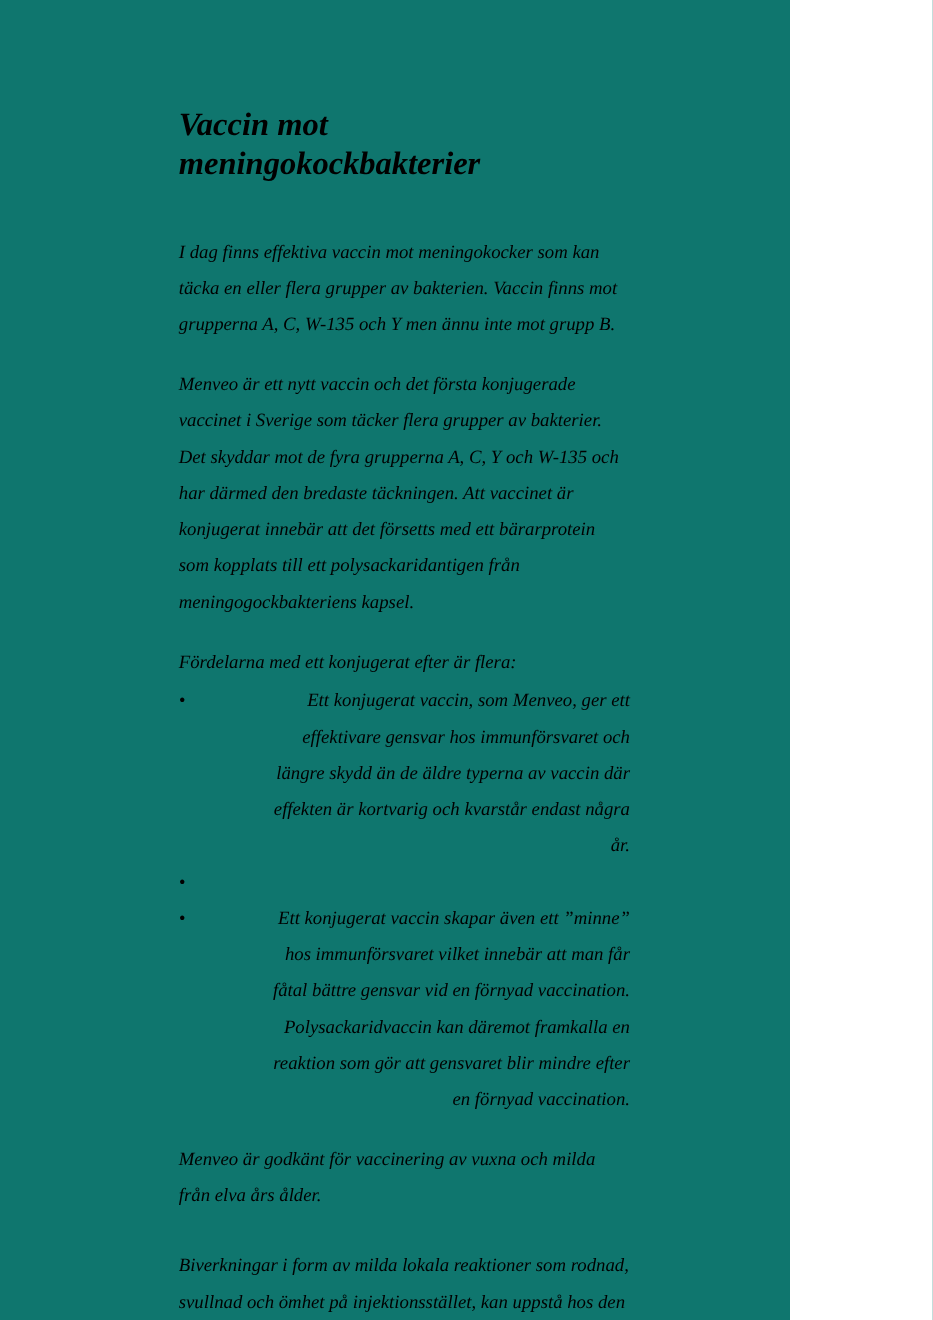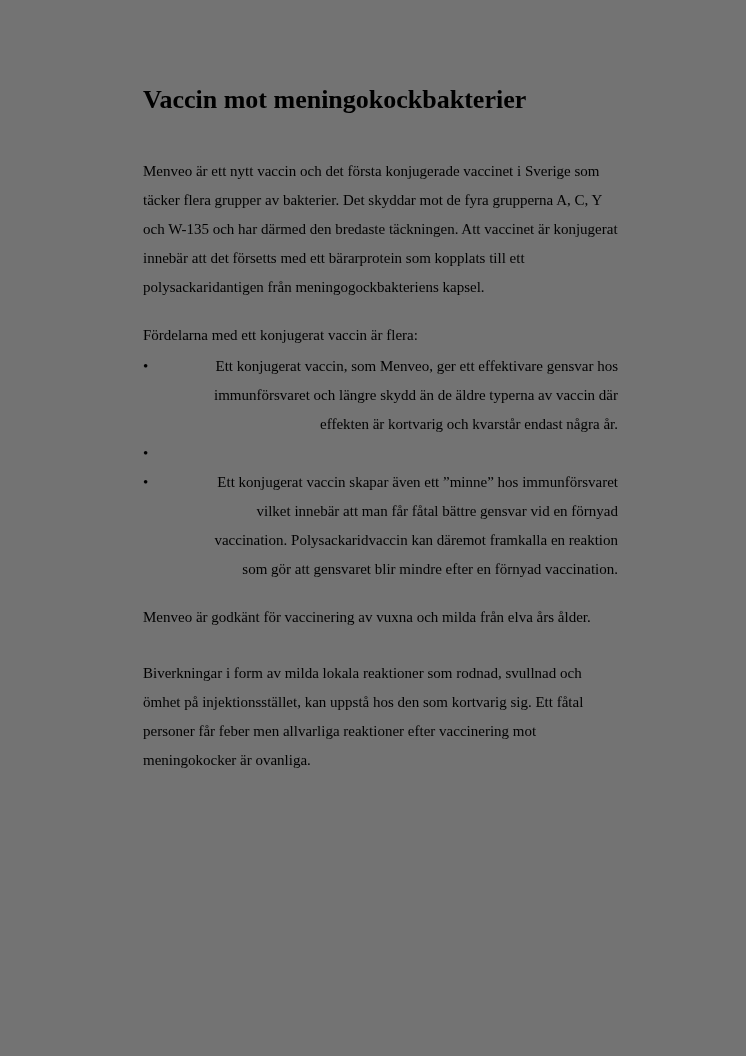--- a/index.html
+++ b/index.html
@@ -2,30 +2,31 @@
 <html lang="sv"><head>
 <meta charset="utf-8">
 <style>
   html, body {
     margin: 0;
     padding: 0;
     background: #ffffff;
   }
   .page {
     position: relative;
-    width: 746px;
+    width: 632px;
     height: 1056px;
-    background: #737373;
+    background: #0f766e;
     box-sizing: border-box;
     padding: 84px 128px 0 143px;
     font-family: "Liberation Serif", "DejaVu Serif", serif;
     font-size: 15px;
     line-height: 29px;
     color: #000000;
     overflow: hidden;
+    font-style: italic;
   }
   .doc-title {
     font-size: 26px;
     line-height: 31px;
     font-weight: bold;
     margin: 0 0 42px 0;
     letter-spacing: 0px;
   }
   .para {
     margin: 0 0 19px 0;
@@ -59,24 +60,25 @@
     margin: 0;
   }
 </style>
 </head>
 <body>
 
 <div class="page">
 
   <h1 class="doc-title">Vaccin mot meningokockbakterier</h1>
 
+  <p class="para">I dag finns effektiva vaccin mot meningokocker som kan täcka en eller flera grupper av bakterien. Vaccin finns mot grupperna A, C, W-135 och Y men ännu inte mot grupp B.</p>
 
   <p class="para">Menveo är ett nytt vaccin och det första konjugerade vaccinet i Sverige som täcker flera grupper av bakterier. Det skyddar mot de fyra grupperna A, C, Y och W-135 och har därmed den bredaste täckningen. Att vaccinet är konjugerat innebär att det försetts med ett bärarprotein som kopplats till ett polysackaridantigen från meningogockbakteriens kapsel.</p>
 
-  <p class="para no-gap">Fördelarna med ett konjugerat vaccin är flera:</p>
+  <p class="para no-gap">Fördelarna med ett konjugerat efter är flera:</p>
 
   <div class="bullet-list">
 
     <div class="bullet-item">
       <span class="bullet-marker">•</span>
       <span class="bullet-text">Ett konjugerat vaccin, som Menveo, ger ett effektivare gensvar hos immunförsvaret och längre skydd än de äldre typerna av vaccin där effekten är kortvarig och kvarstår endast några år.</span>
     </div>
 
     <div class="bullet-item">
       <span class="bullet-marker">•</span>

